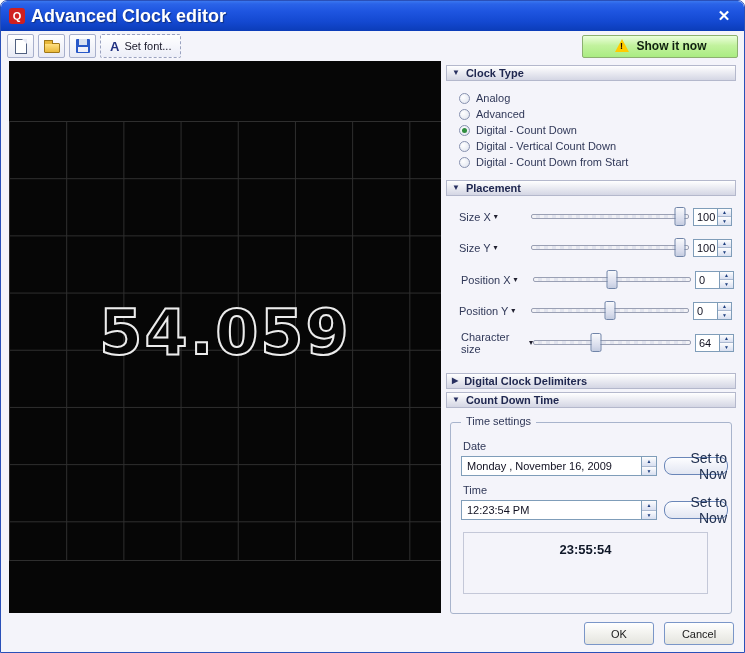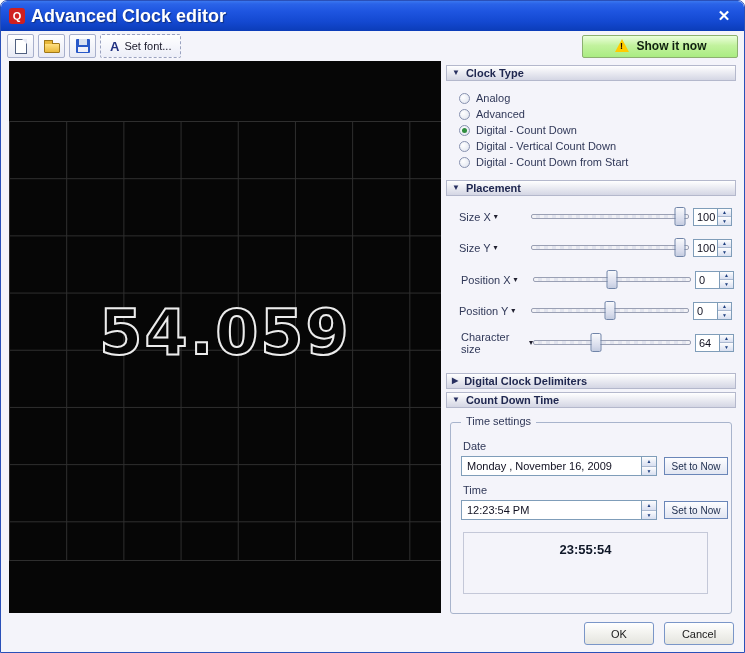--- a/index.html
+++ b/index.html
@@ -123,22 +123,22 @@
   .group-box { margin:12px 2px 0 2px; border:1px solid #a8b4cc; border-radius:3px;
     position:relative; height:192px; padding:14px 19px 0 10px; }
   .group-legend { position:absolute; top:-8px; left:10px; background:#f4f4fa; padding:0 5px;
     font-size:11px; color:#303858; }
   .field-label { font-size:11px; color:#303858; margin:3px 0 4px 2px; }
   .field-row { display:flex; align-items:center; gap:7px; margin-bottom:8px;text-align:right; }
   .datetime-field { width:196px; height:20px; border:1px solid #7f9db9; background:#fff;
     display:flex; align-items:stretch; flex:0 0 auto; }
   .datetime-text { flex:1; display:flex; align-items:center; padding-left:5px; font-size:11px; color:#101020; white-space:nowrap; overflow:hidden; }
   .field-spinner { width:15px; display:flex; flex-direction:column; border-left:1px solid #7f9db9; }
-  .setnow-btn { width:64px; height:18px; font-size:10px; color:#203050;
-    background:linear-gradient(180deg,#fdfdff,#e2e6f2); border:1px solid #6a86b8; border-radius:0;
+  .setnow-btn { width:64px; height:18px; font-size:14px; color:#203050;
+    background:linear-gradient(180deg,#fdfdff,#e2e6f2); border:1px solid #6a86b8; border-radius:8px;
     display:flex; align-items:center; justify-content:center; flex:0 0 auto; }
   .before-panel { margin:12px 4px 0 2px; height:62px; border:1px solid #c4c8d8; text-align:center; }
   .before-title { font-size:11px; color:#303858; margin-top:10px; }
   .before-value { font-size:13px; font-weight:bold; color:#101828; margin-top:9px; }
 
   
   .footer { height:41px; display:flex; justify-content:flex-end; align-items:center;
     gap:10px; padding-right:10px; }
   .dlg-btn { width:70px; height:23px; font-size:11px; color:#202020;
     background:linear-gradient(180deg,#ffffff,#f2f2ee 50%,#e4e4de);

